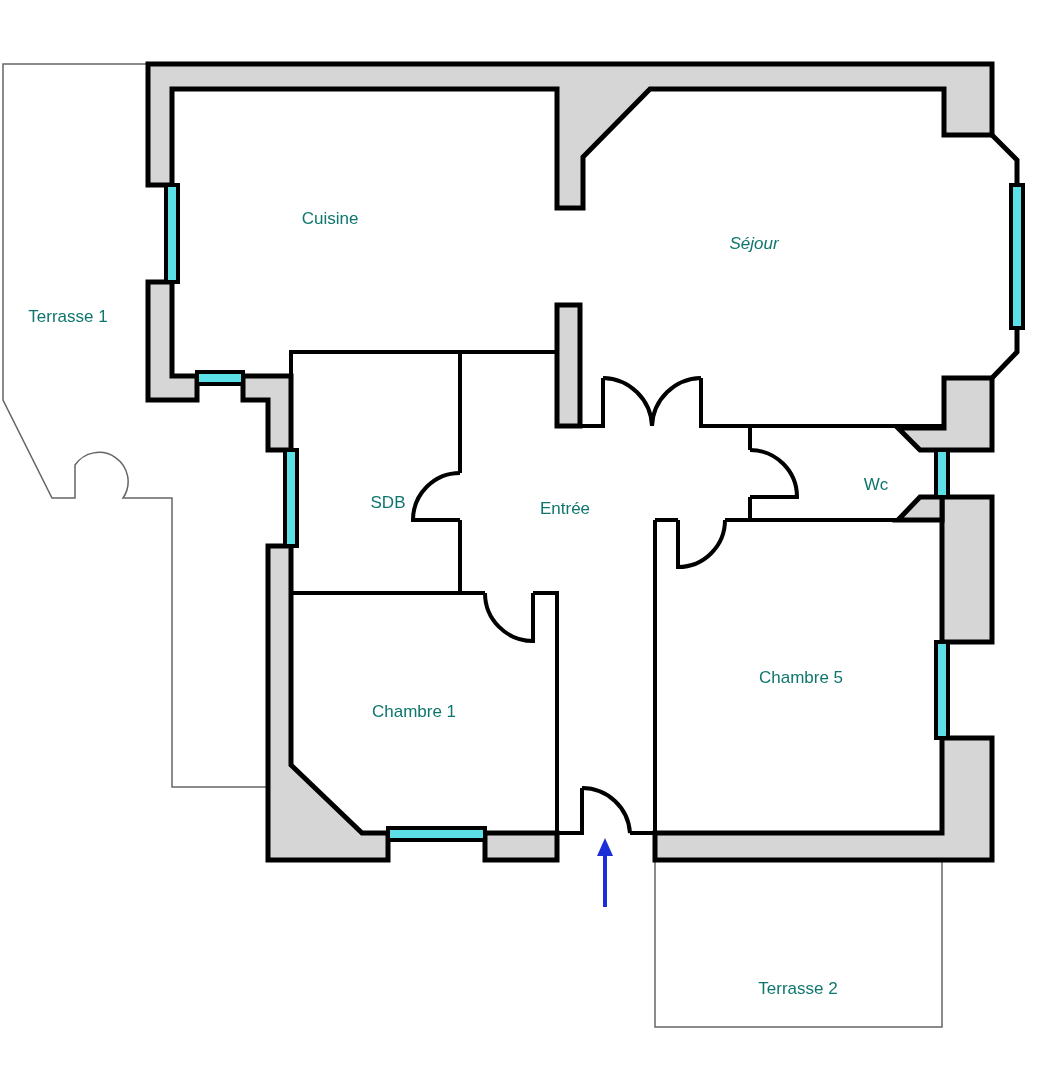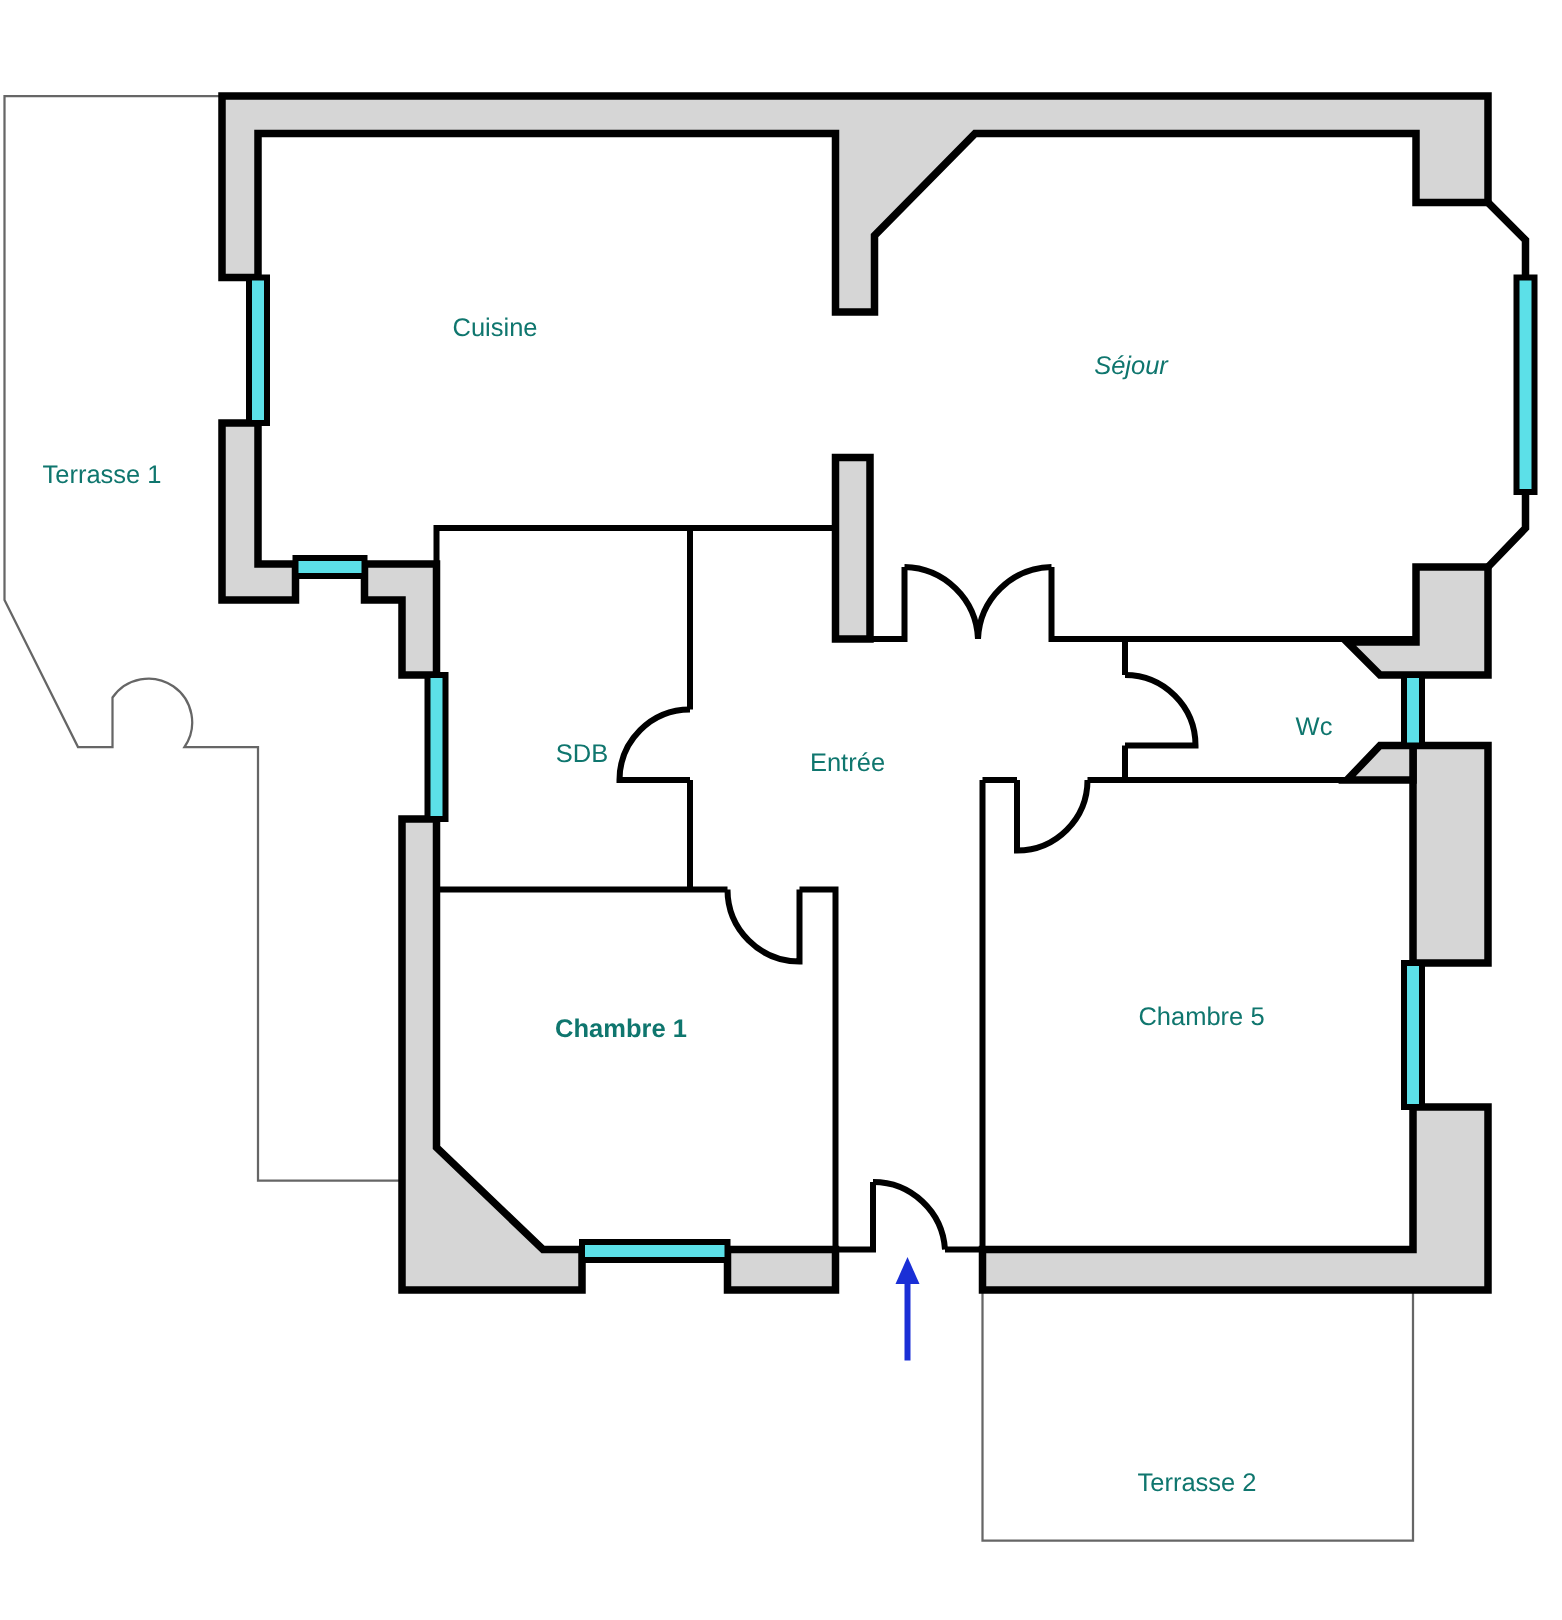--- a/index.html
+++ b/index.html
@@ -86,15 +86,15 @@
     <polygon points="605,838 597,856 613,856" fill="#1a2fd6"></polygon>
   </g>
 </svg>
 
 <div class="label" style="left:330px;top:219px;">Cuisine</div>
 <div class="label" style="left:754px;top:244px;font-style:italic;">Séjour</div>
 <div class="label" style="left:68px;top:317px;">Terrasse 1</div>
 <div class="label" style="left:388px;top:474px;margin-top:29px;">SDB</div>
 <div class="label" style="left:565px;top:509px;">Entrée</div>
 <div class="label" style="left:876px;top:485px;">Wc</div>
-<div class="label" style="left:414px;top:686px;font-weight:bold;">Chambre 1</div>
+<div class="label" style="left:414px;top:712px;">Chambre 1</div>
 <div class="label" style="left:801px;top:678px;">Chambre 5</div>
 <div class="label" style="left:798px;top:989px;">Terrasse 2</div>
 
 </body></html>

